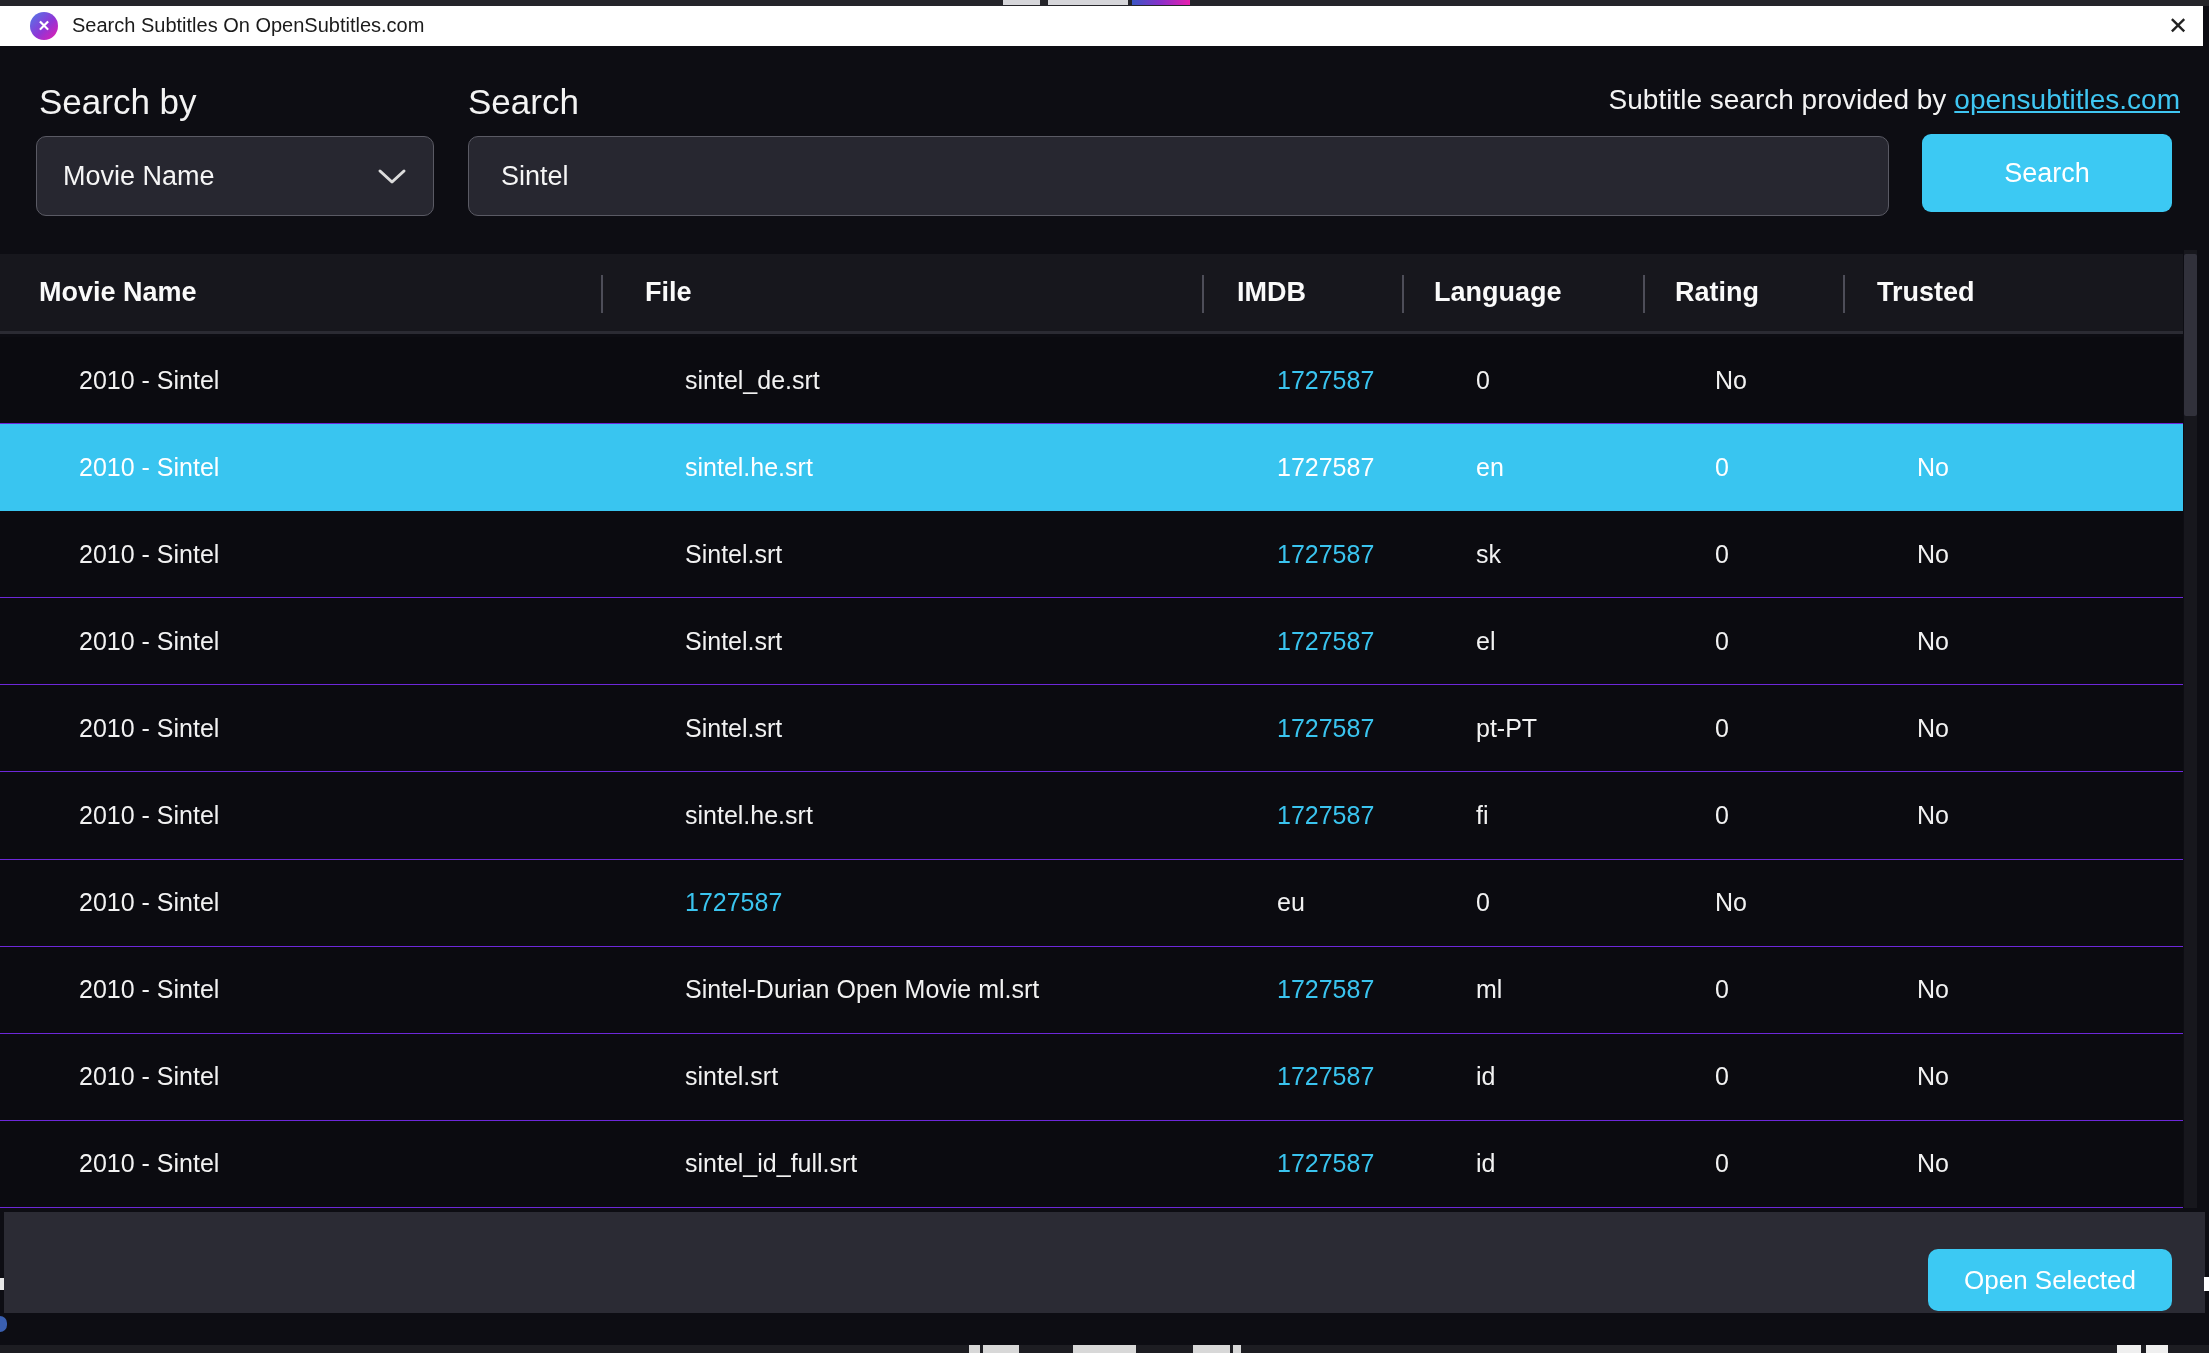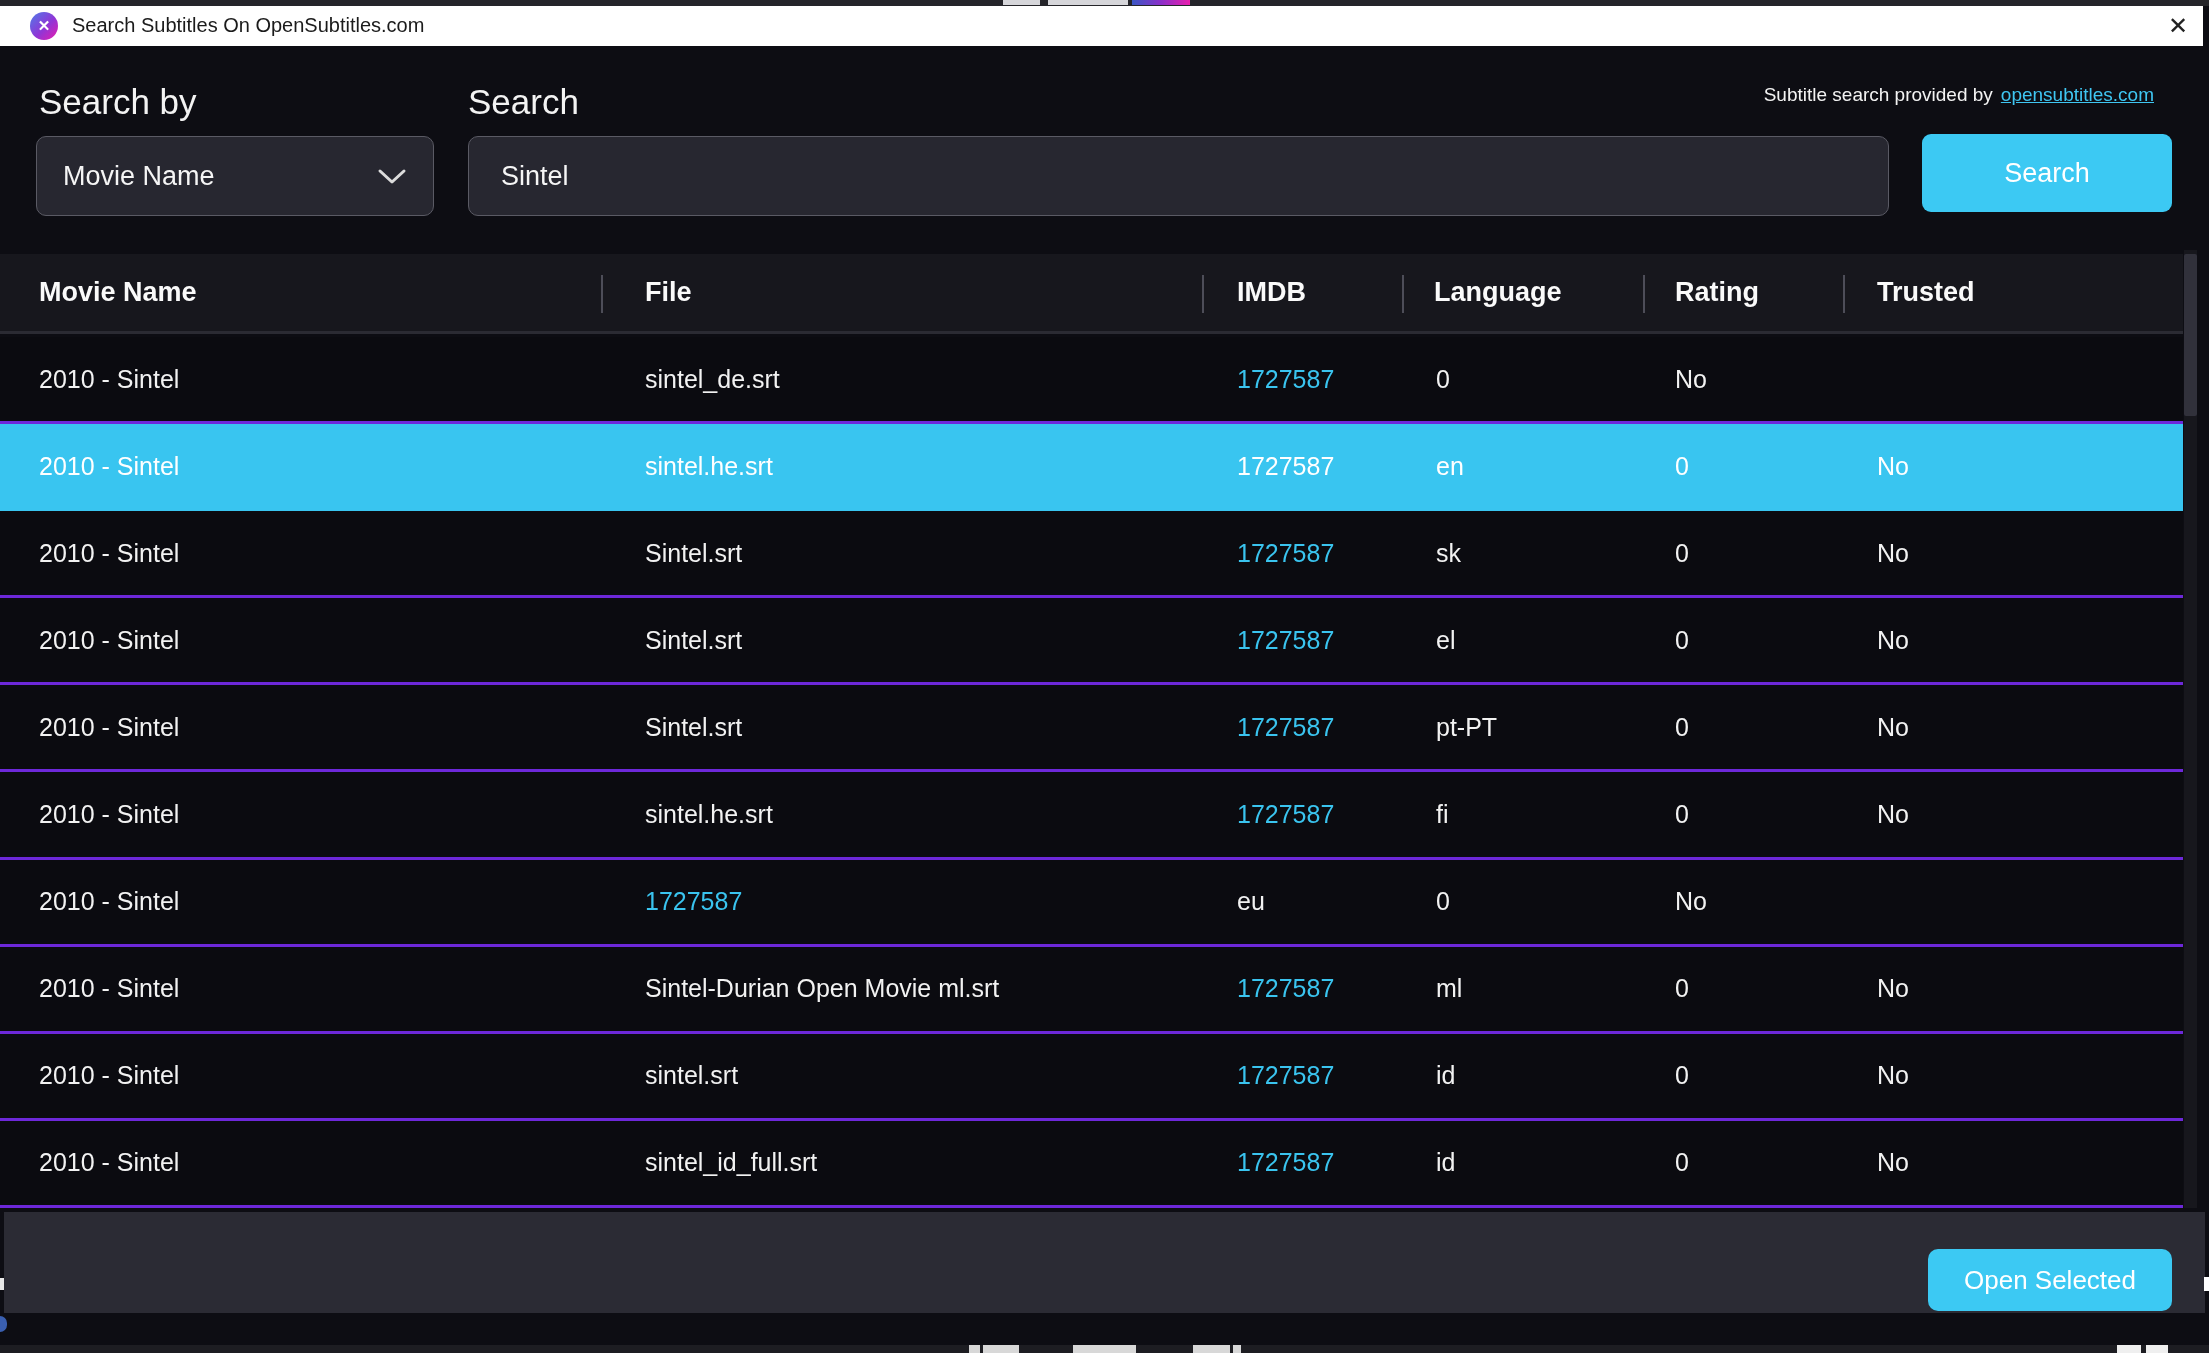--- a/index.html
+++ b/index.html
@@ -26,21 +26,21 @@
   .title-text { position:absolute; left:72px; top:0; height:39px; display:flex; align-items:center;
     font-size:20px; color:#1b1b1b; }
   .close-btn { position:absolute; right:3px; top:0; width:44px; height:40px; border:none; background:transparent;
     display:flex; align-items:center; justify-content:center; cursor:pointer;
     font-size:24px; font-weight:100; color:#222; line-height:1; }
 
   
   .field-label { position:absolute; font-size:35px; color:#f3f3f3; }
   .lbl-search-by { left:39px; top:82px; }
   .lbl-search { left:468px; top:82px; }
-  .provider { position:absolute; top:84px; right:55px; font-size:19px; color:#f3f3f3; }
+  .provider { position:absolute; top:84px; right:29px; font-size:28px; color:#f3f3f3; }
   .provider a { color:#3fc6f2; text-decoration:underline; margin-left:8px; cursor:pointer; }
 
   .select-box { position:absolute; left:36px; top:136px; width:398px; height:80px;
     background:#272730; border:1px solid #5a5a64; border-radius:10px;
     display:flex; align-items:center; padding:0 26px; color:#f5f5f5; font-size:27px; cursor:pointer; }
   .select-box .chevron { margin-left:auto; display:flex; }
 
   .search-input { position:absolute; left:468px; top:136px; width:1421px; height:80px;
     background:#272730; border:1px solid #5a5a64; border-radius:10px;
     color:#f5f5f5; font-size:27px; padding:0 32px; font-family:inherit; outline:none; }
@@ -58,21 +58,21 @@
   .hcell:nth-child(1){ padding-left:39px; }
   .hcell:nth-child(2){ padding-left:44px; }
   .hcell:nth-child(3){ padding-left:35px; }
   .hcell:nth-child(4){ padding-left:32px; }
   .hcell:nth-child(5){ padding-left:32px; }
   .hcell:nth-child(6){ padding-left:34px; }
   .hcell + .hcell::before { content:""; position:absolute; left:0; top:21px; width:2px; height:38px; background:#4d4d58; }
 
   .tbody { position:absolute; left:0; top:337px; width:2183px; }
   .trow { display:grid; grid-template-columns:601px 601px 200px 241px 200px 340px;
-    height:87.1px; border-bottom:3px solid #6d28d9; background:#0b0b10; cursor:pointer; }
+    height:87.1px; border-bottom:1px solid #6d28d9; background:#0b0b10; cursor:pointer;padding-left:40px; }
   .cell { display:flex; align-items:center; font-size:25px; color:#f2f2f2; overflow:hidden; white-space:nowrap; }
   .cell:nth-child(1){ padding-left:39px; }
   .cell:nth-child(2){ padding-left:44px; }
   .cell:nth-child(3){ padding-left:35px; }
   .cell:nth-child(4){ padding-left:34px; }
   .cell:nth-child(5){ padding-left:32px; }
   .cell:nth-child(6){ padding-left:34px; }
   .c-imdb { color:#3ac4ef; }
   .trow.selected { background:#39c5f0; border-bottom-color:#39c5f0; }
   .trow.selected .cell, .trow.selected .c-imdb { color:#ffffff; }

